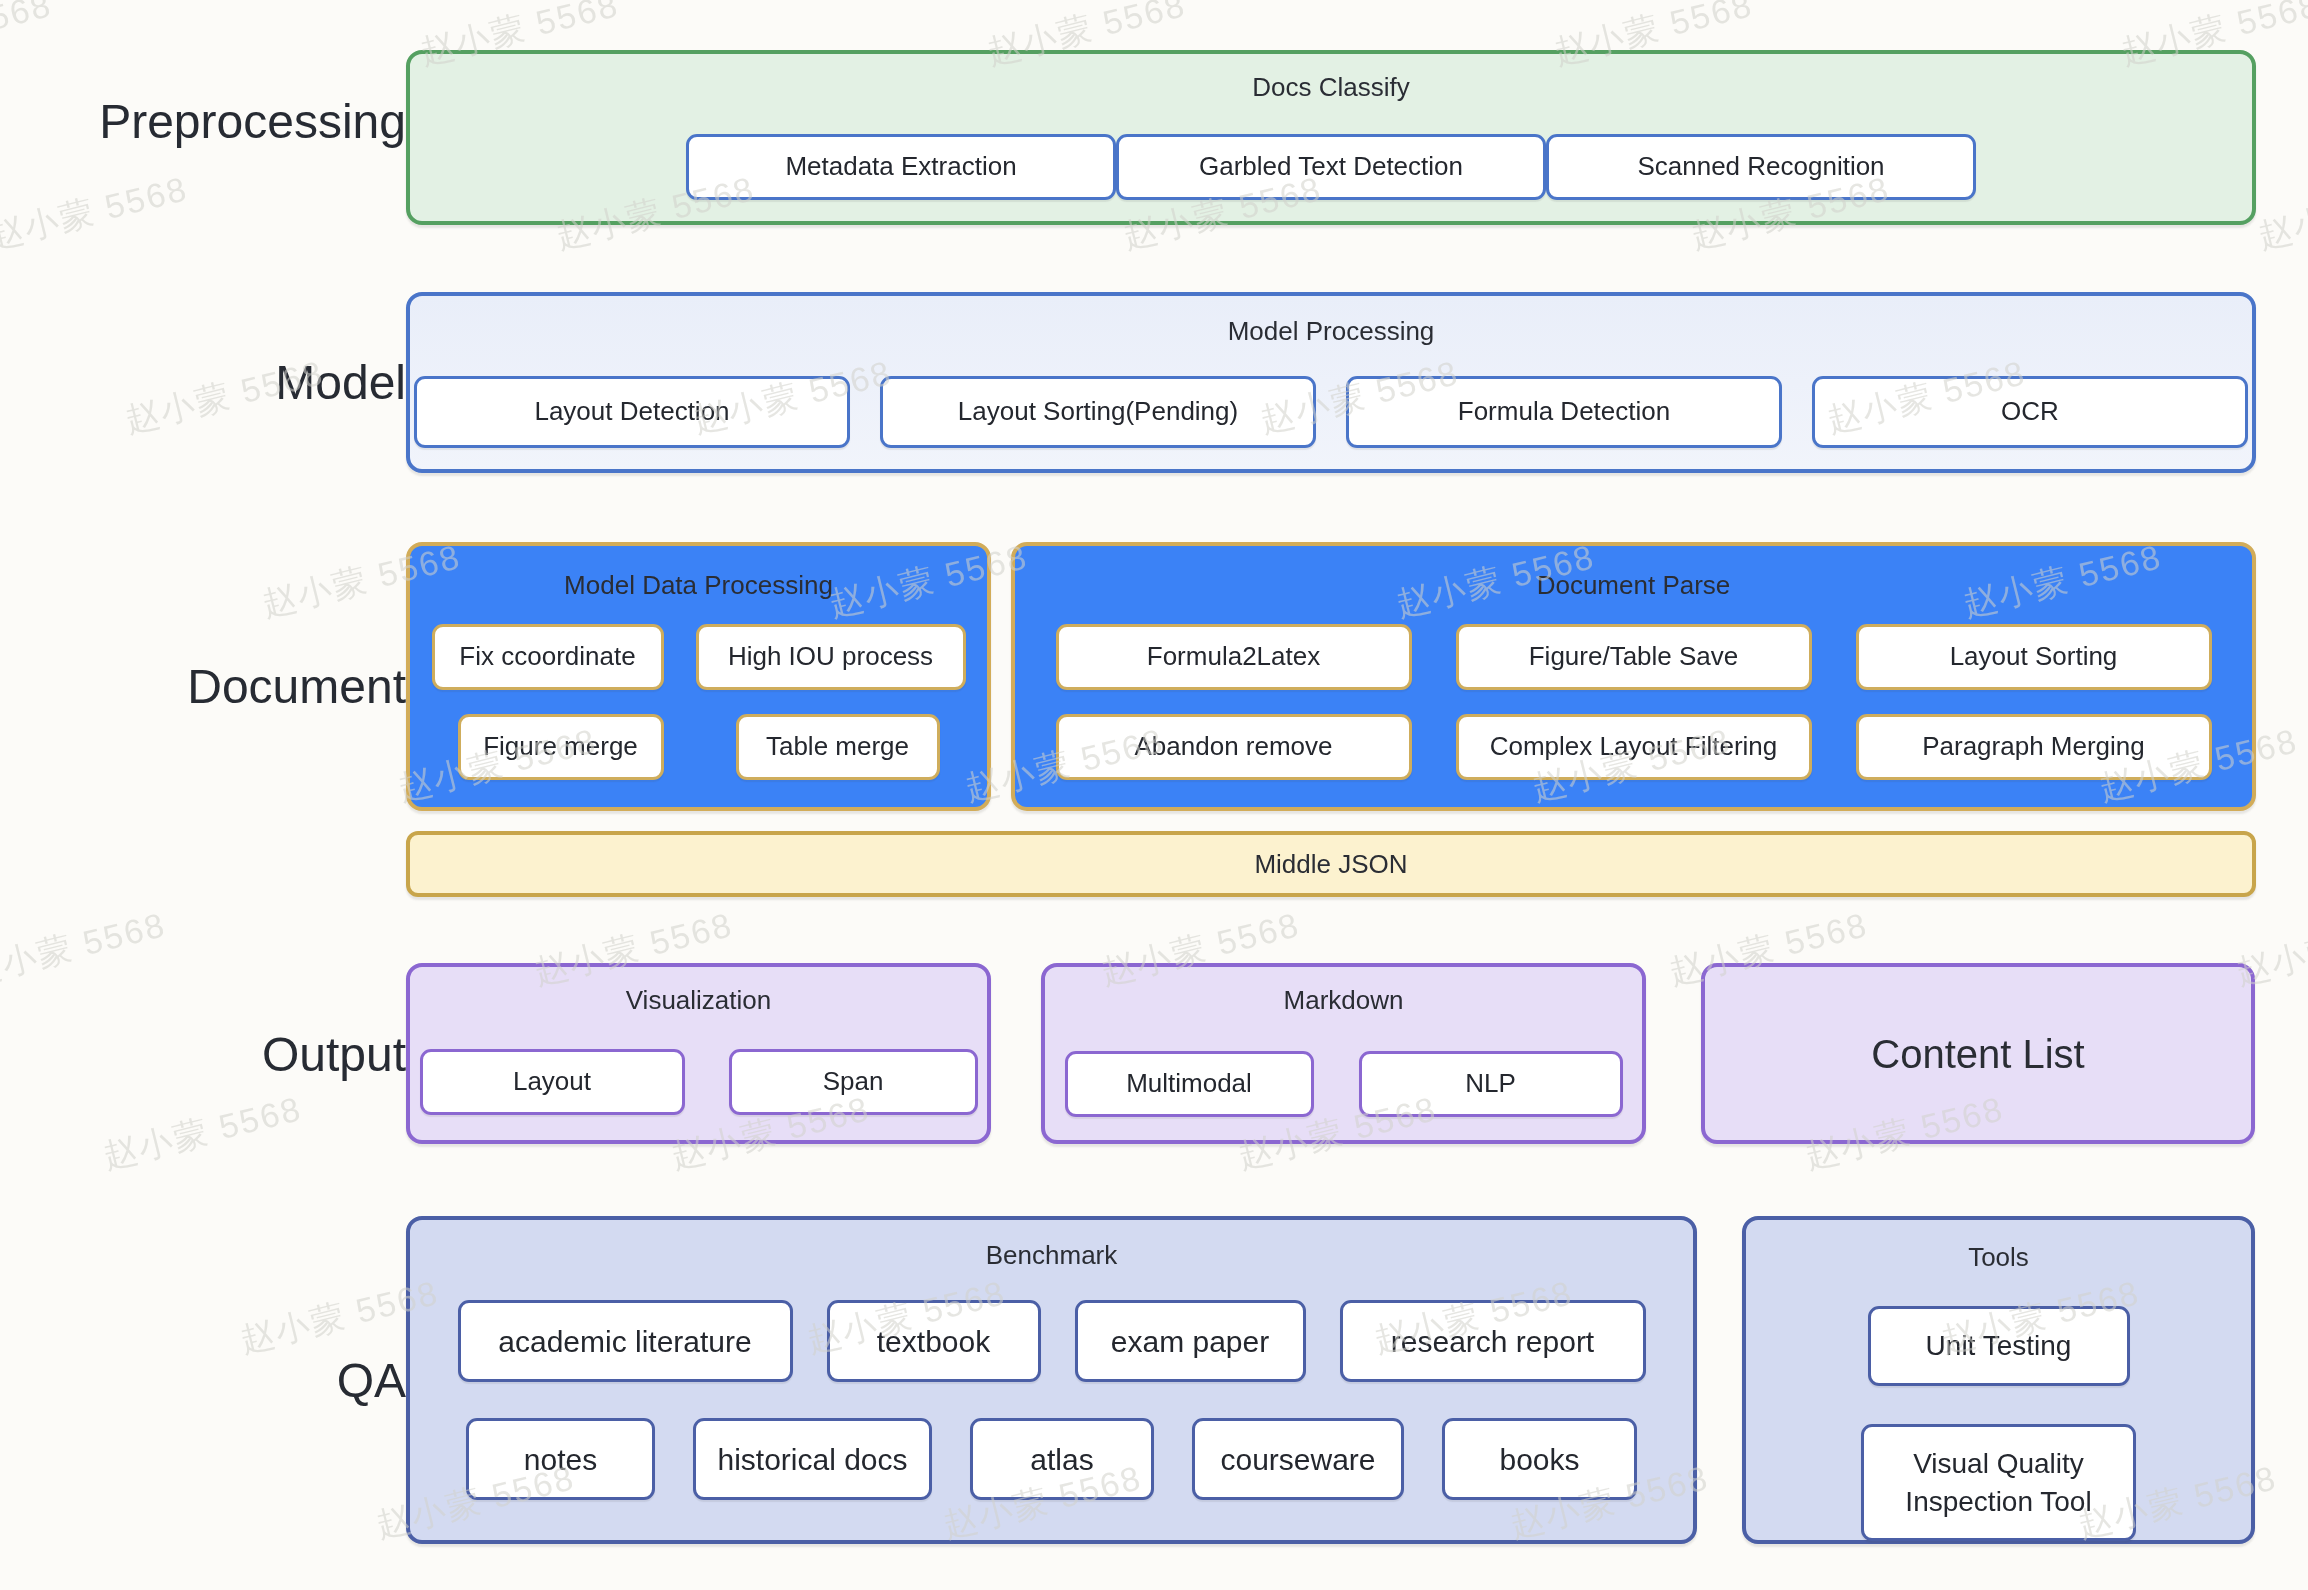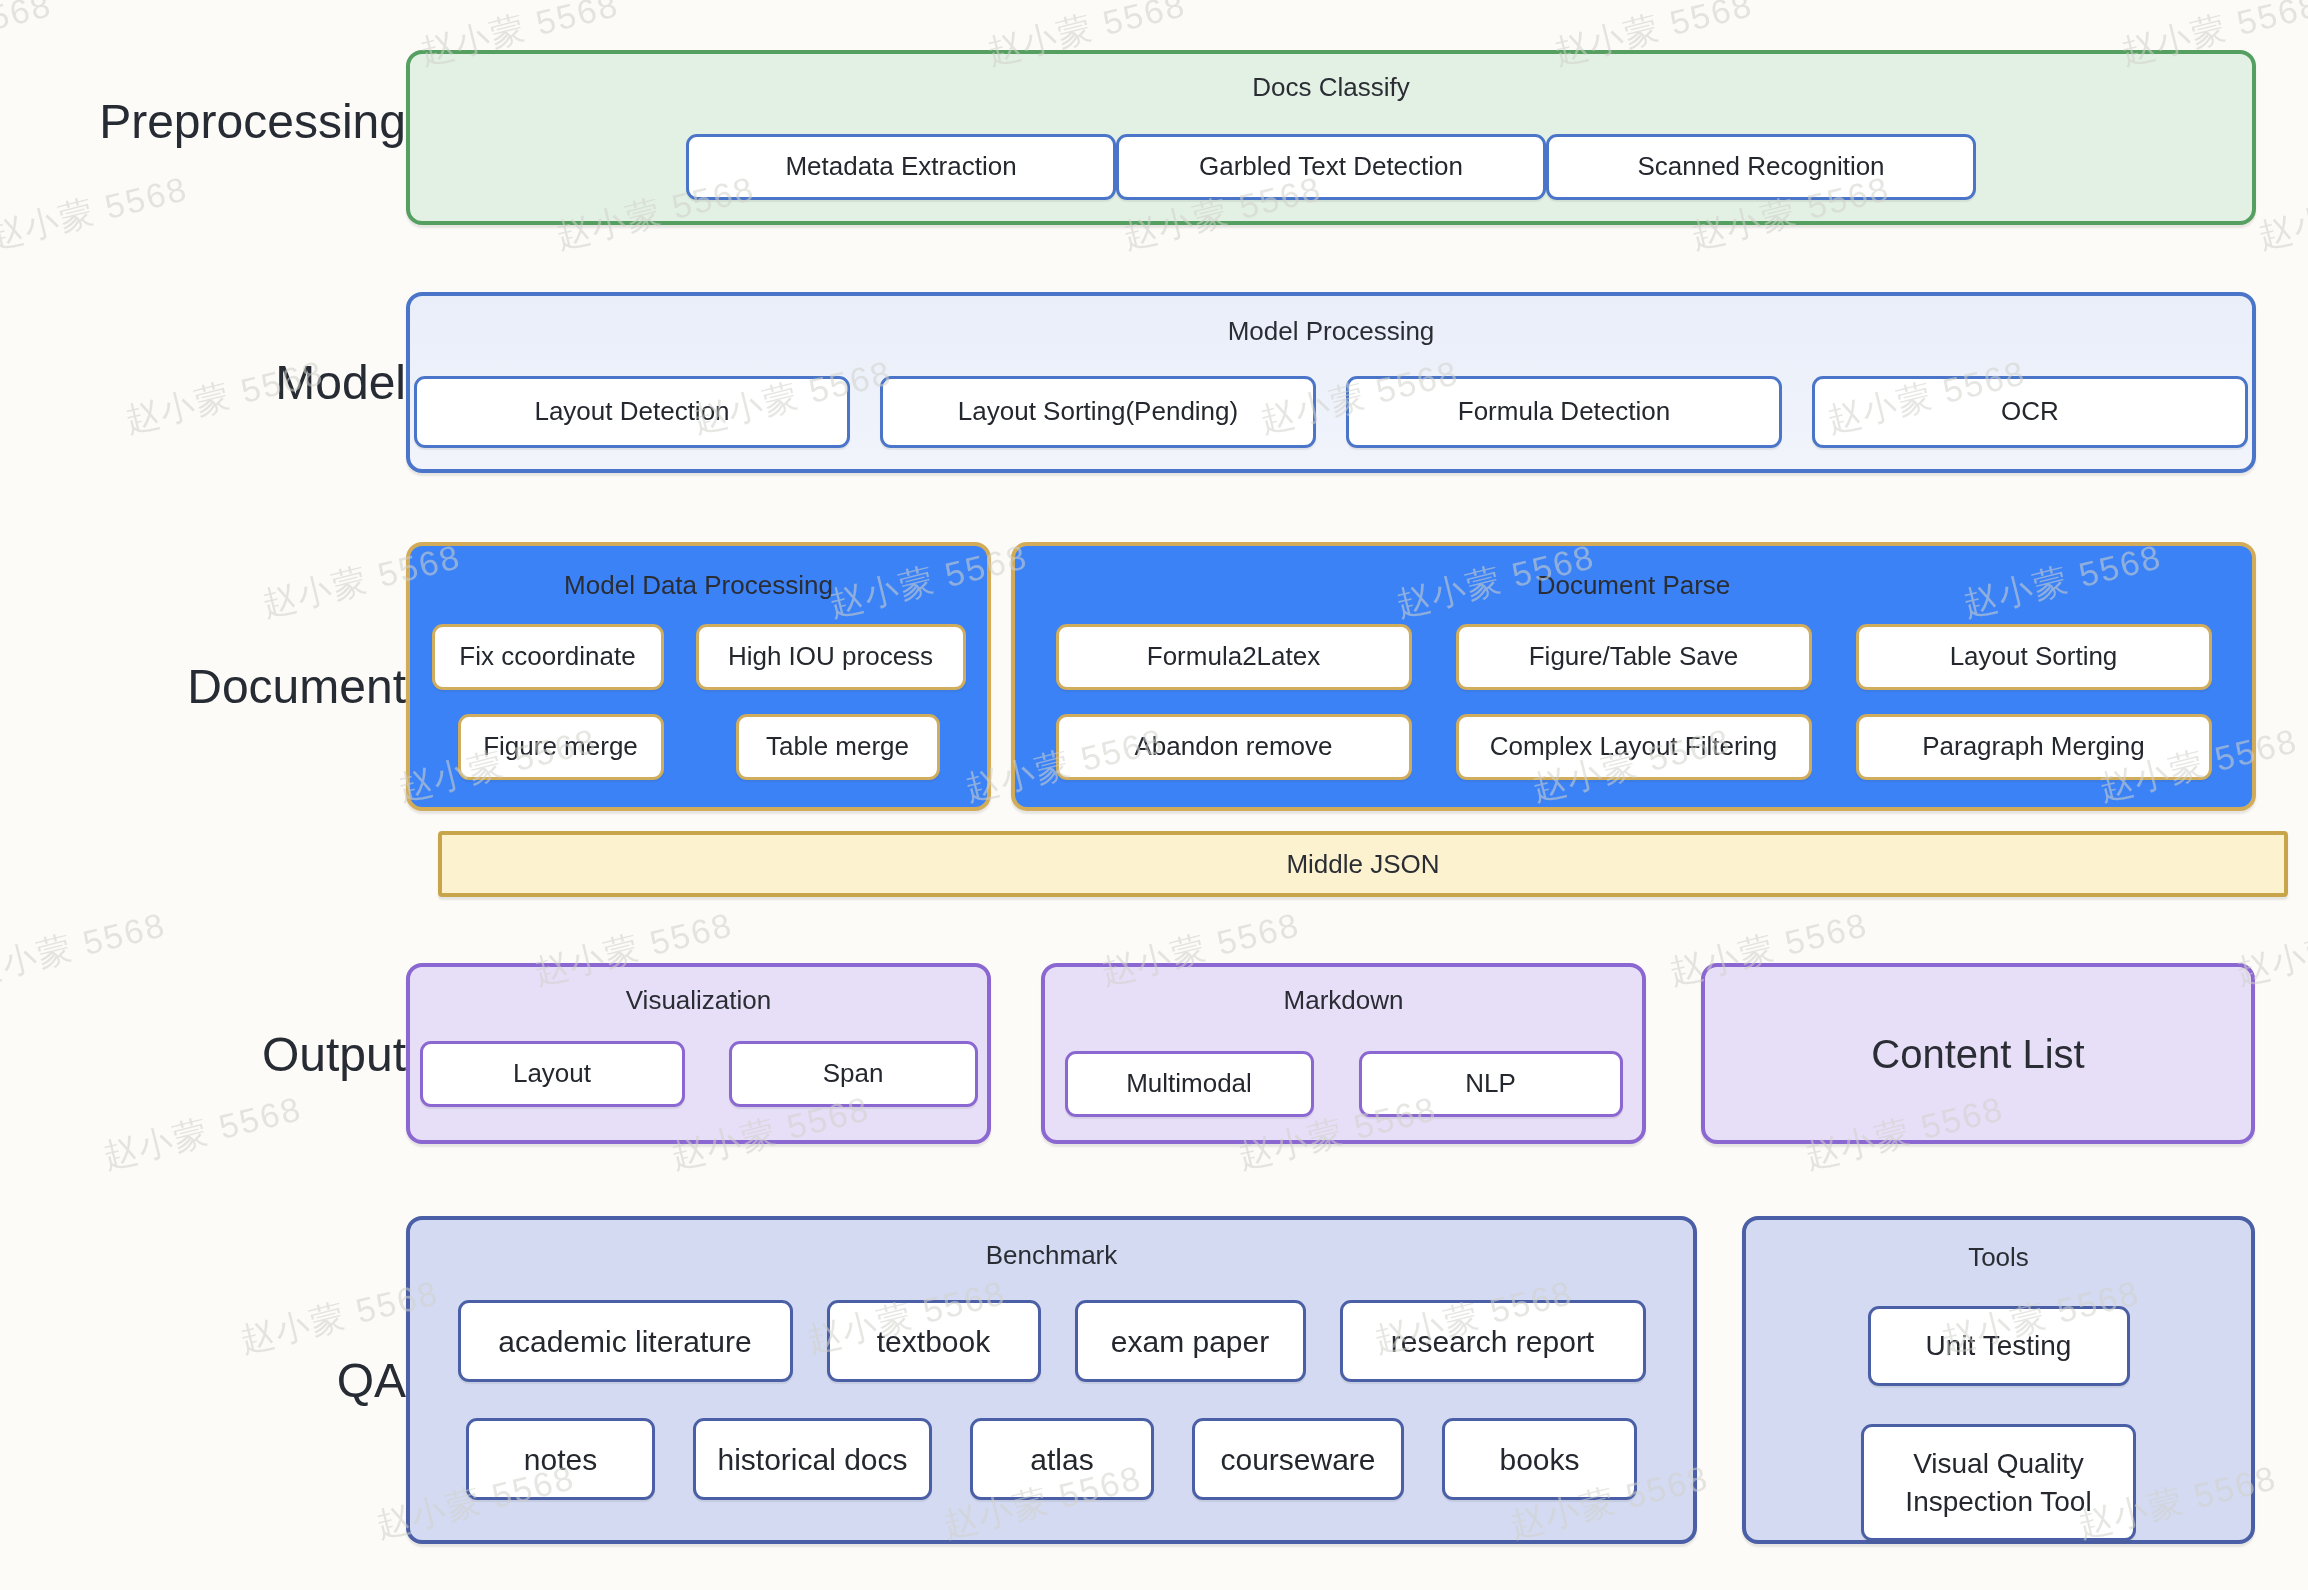--- a/index.html
+++ b/index.html
@@ -46,21 +46,21 @@
     display:flex;align-items:center;justify-content:center;text-align:center;
     font-size:26px;line-height:1.3;color:#24272e;
     border:3px solid #888;box-shadow:0 2px 1px rgba(70,70,70,.10);
     padding:0 10px;
   }
 
   
   .p-green{background:#e3f1e4;border-color:#55a061;}
   .p-blue{background:linear-gradient(180deg,#e9eef9,#f1f4fb);border-color:#4a75c9;}
   .p-yellow{background:#3b82f6;border-color:#d2ac59;}
-  .p-json{background:#fcf2cf;border-color:#c8a54b;border-radius:4px;margin-left:32px;}
+  .p-json{background:#fcf2cf;border-color:#c8a54b;border-radius:12px;}
   .p-purple{background:#e7def7;border-color:#8b67d1;}
   .p-peri{background:#d3daf1;border-color:#4b5fa6;}
 
   .c-blue{border-color:#4a75c9;}
   .c-tan{border-color:#cfad5c;}
   .c-purple{border-color:#8b67d1;}
   .c-peri{border-color:#4b5fa6;}
 
   .qa-chip{font-size:30px;}
 </style>
@@ -119,21 +119,21 @@
       <div class="chip c-tan" style="width:356px;height:66px">Paragraph Merging</div>
     </div>
   </section>
 
   <section class="panel p-json" style="left:406px;top:831px;width:1850px;height:66px">
     <span class="panel-title" style="line-height:58px">Middle JSON</span>
   </section>
 
   <section class="panel p-purple" style="left:406px;top:963px;width:585px;height:181px;padding-top:16px">
     <span class="panel-title">Visualization</span>
-    <div class="chip-row" style="margin-top:24px;gap:44px">
+    <div class="chip-row" style="margin-top:32px;gap:44px">
       <div class="chip c-purple" style="width:265px;height:66px">Layout</div>
       <div class="chip c-purple" style="width:249px;height:66px">Span</div>
     </div>
   </section>
 
   <section class="panel p-purple" style="left:1041px;top:963px;width:605px;height:181px;padding-top:16px">
     <span class="panel-title">Markdown</span>
     <div class="chip-row" style="margin-top:34px;gap:45px">
       <div class="chip c-purple" style="width:249px;height:66px">Multimodal</div>
       <div class="chip c-purple" style="width:264px;height:66px">NLP</div>

